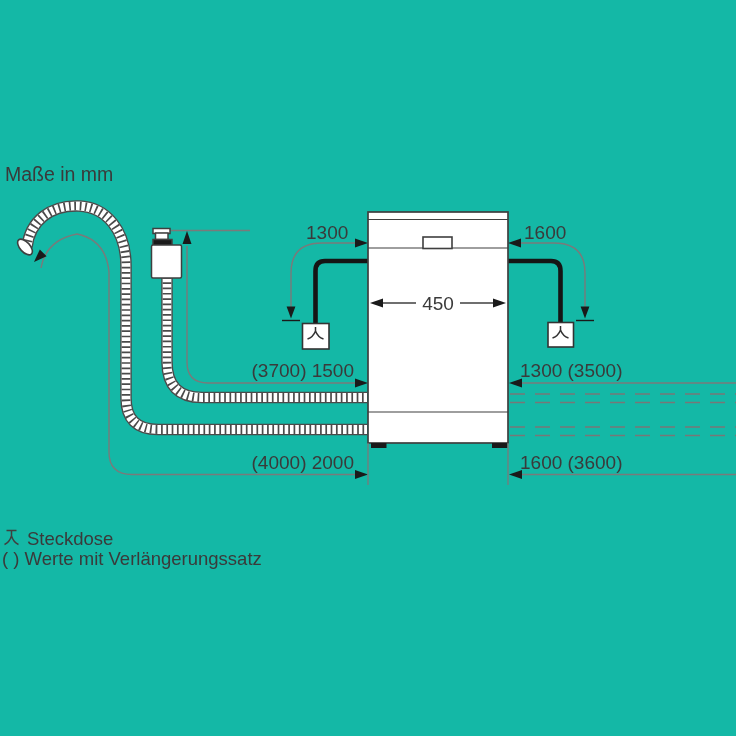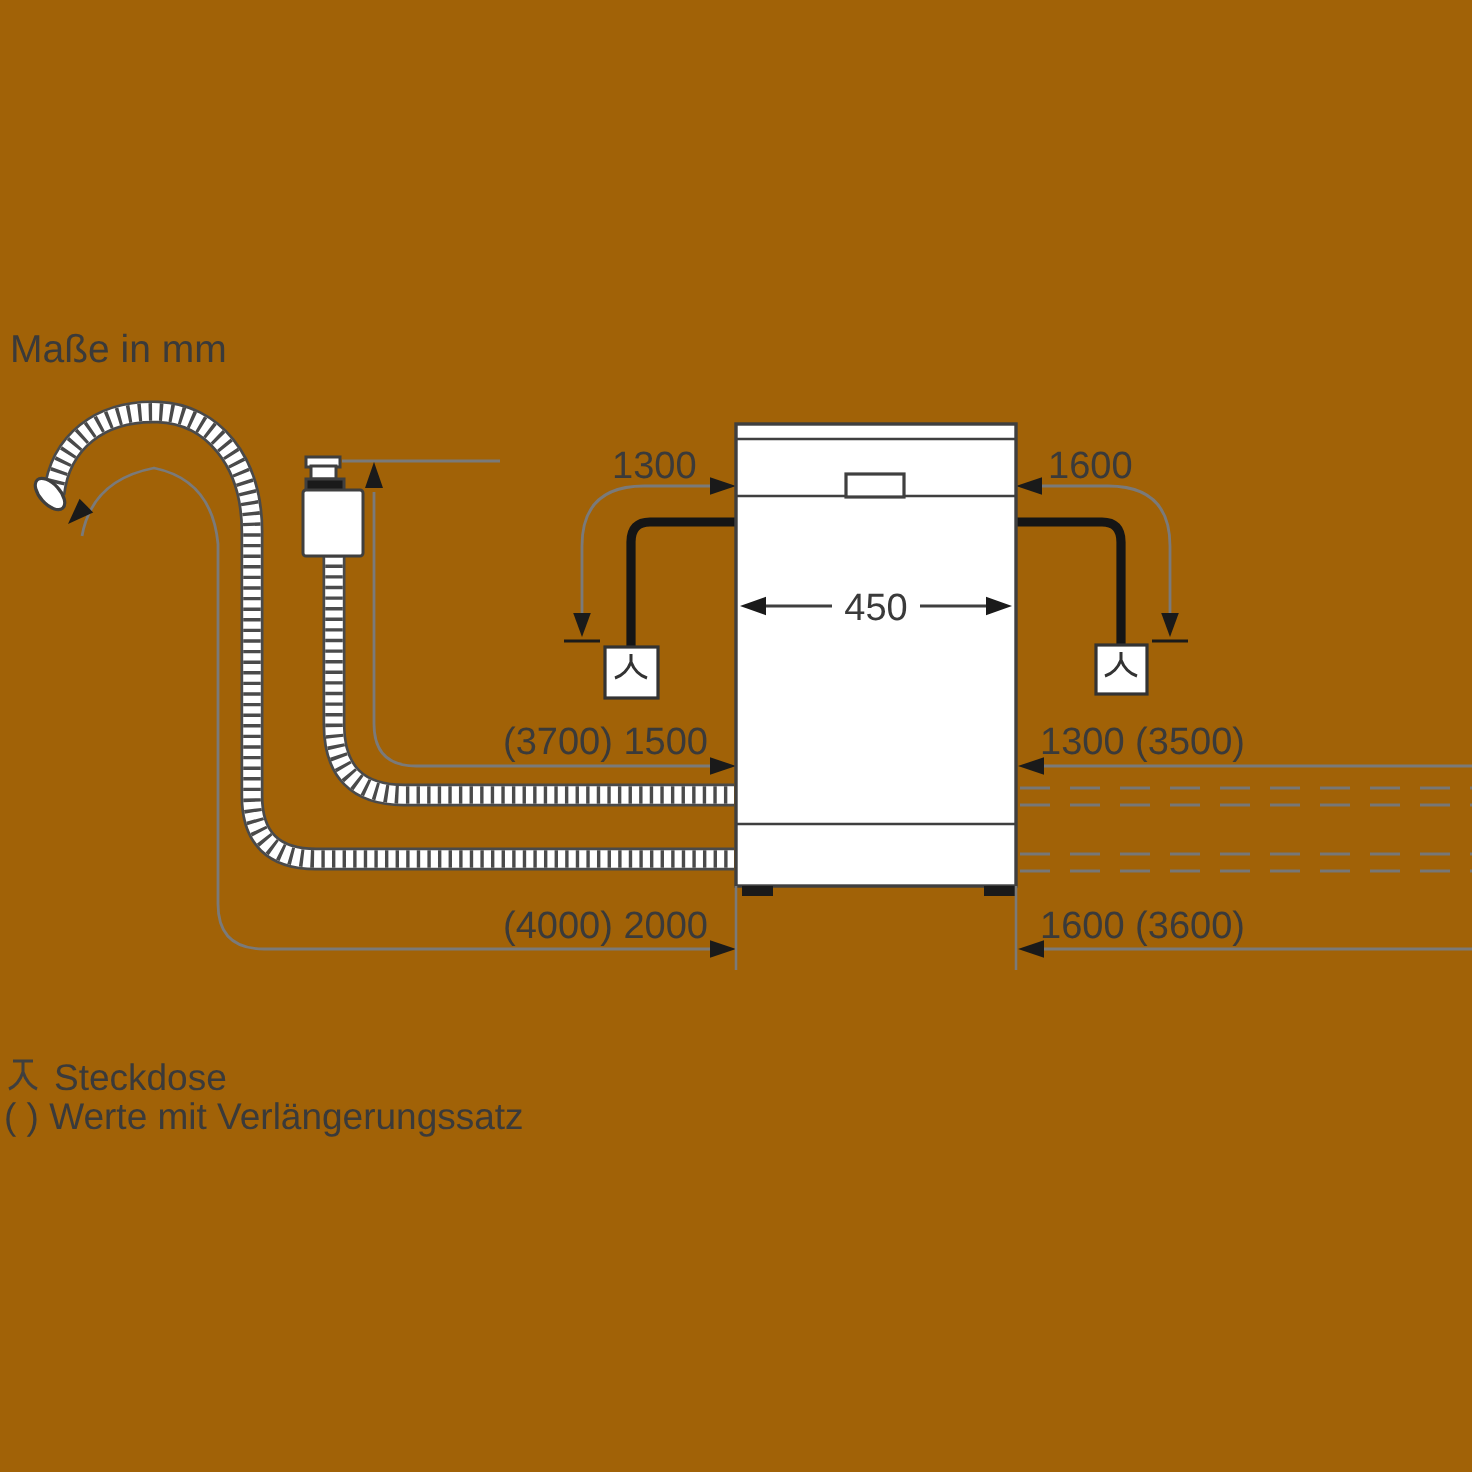--- a/index.html
+++ b/index.html
@@ -1,17 +1,17 @@
 <!DOCTYPE html>
 <html><head>
 <meta charset="utf-8">
 <style>
   html,body{margin:0;padding:0;background:#fff;}
   #stage{
-    position:relative;width:736px;height:736px;background:#a16207;
+    position:relative;width:736px;height:736px;background:#14b8a6;
     font-family:"Liberation Sans","DejaVu Sans",sans-serif;overflow:hidden;
   }
   svg text{
     font-family:"Liberation Sans","DejaVu Sans",sans-serif;
     fill:#3a3a3a;
   }
   .t-dim{font-size:19px;}
   .t-title{font-size:19.5px;}
   .t-legend{font-size:18.5px;}
 </style>

